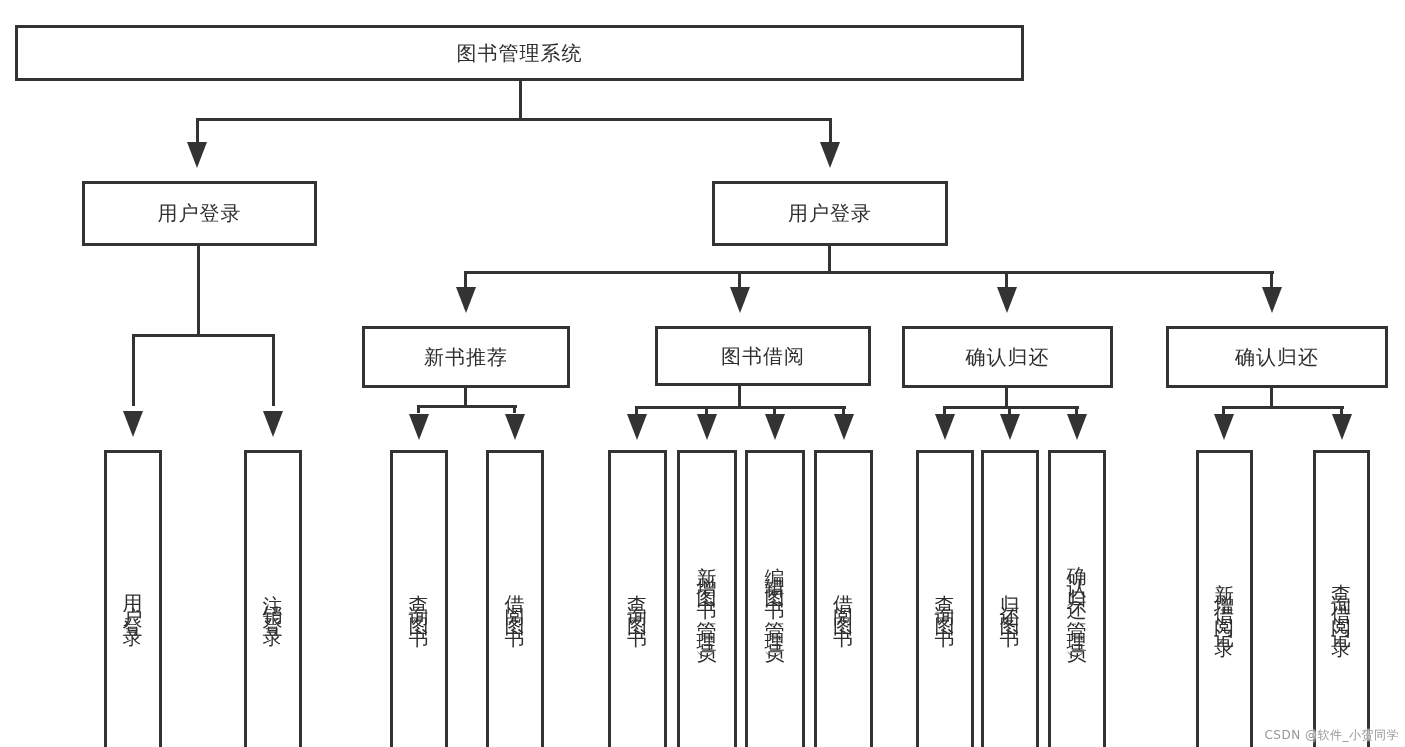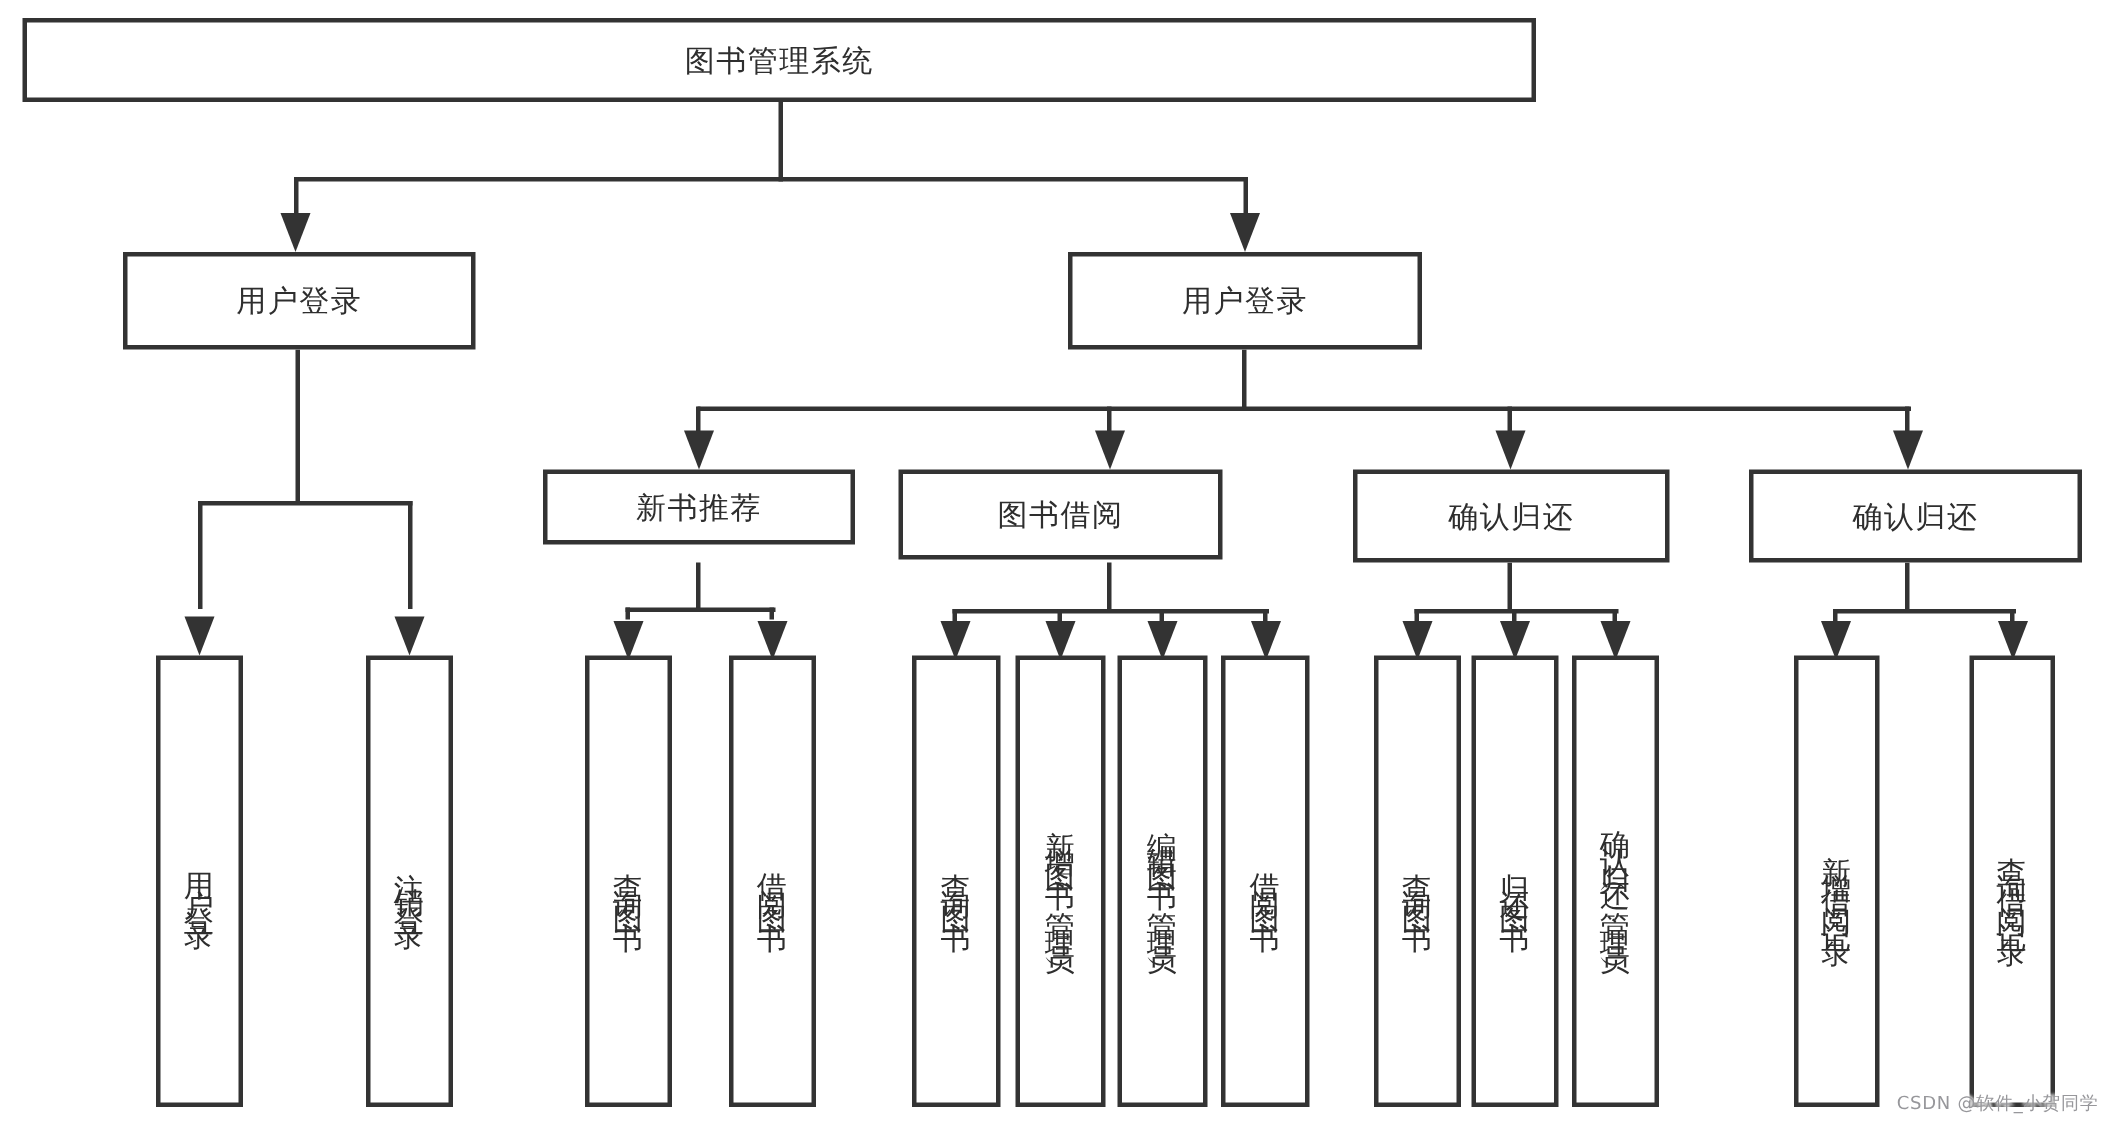--- a/index.html
+++ b/index.html
@@ -3,21 +3,21 @@
 <meta charset="utf-8">
 <style>
   html,body{margin:0;padding:0;background:#fff;}
   .canvas{
     position:relative;width:1405px;height:747px;background:#ffffff;overflow:hidden;
     font-family:"DejaVu Sans","Liberation Sans",sans-serif;
   }
   .node{
     position:absolute;box-sizing:border-box;border:3px solid #333333;background:#ffffff;
     display:flex;align-items:center;justify-content:center;
-    color:#2e2e2e;font-size:20px;letter-spacing:1px;z-index:1;
+    color:#2e2e2e;font-size:20px;letter-spacing:1px;z-index:1;margin-top:13px;
   }
   .vnode{
     writing-mode:vertical-rl;text-orientation:mixed;
     letter-spacing:11px;line-height:1;font-size:20px;
   }
   .hline,.vline{position:absolute;background:#333333;z-index:0;}
   .hline{height:3px;}
   .vline{width:3px;}
   .arrow{
     position:absolute;width:0;height:0;z-index:2;
@@ -58,22 +58,22 @@
   <div class="hline" style="left:465px;top:271px;width:809px;"></div>
   <div class="vline" style="left:464px;top:271px;height:18px;"></div>
   <div class="arrow" style="left:456px;top:287px;"></div>
   <div class="vline" style="left:738px;top:271px;height:18px;"></div>
   <div class="arrow" style="left:730px;top:287px;"></div>
   <div class="vline" style="left:1005px;top:271px;height:18px;"></div>
   <div class="arrow" style="left:997px;top:287px;"></div>
   <div class="vline" style="left:1270px;top:271px;height:18px;"></div>
   <div class="arrow" style="left:1262px;top:287px;"></div>
 
-  <div class="node" style="left:362px;top:313px;width:208px;height:50px;">新书推荐</div>
-  <div class="node" style="left:599px;top:313px;width:216px;height:60px;">图书借阅</div>
+  <div class="node" style="left:362px;top:313px;width:208px;height:62px;">新书推荐</div>
+  <div class="node" style="left:655px;top:313px;width:216px;height:60px;">图书借阅</div>
   <div class="node" style="left:902px;top:313px;width:211px;height:62px;">确认归还</div>
   <div class="node" style="left:1166px;top:313px;width:222px;height:62px;">确认归还</div>
 
   <div class="vline" style="left:464px;top:375px;height:33px;"></div>
   <div class="hline" style="left:417px;top:405px;width:100px;"></div>
   <div class="vline" style="left:417px;top:405px;height:8px;"></div>
   <div class="arrow" style="left:409px;top:414px;"></div>
   <div class="vline" style="left:513px;top:405px;height:8px;"></div>
   <div class="arrow" style="left:505px;top:414px;"></div>
 

